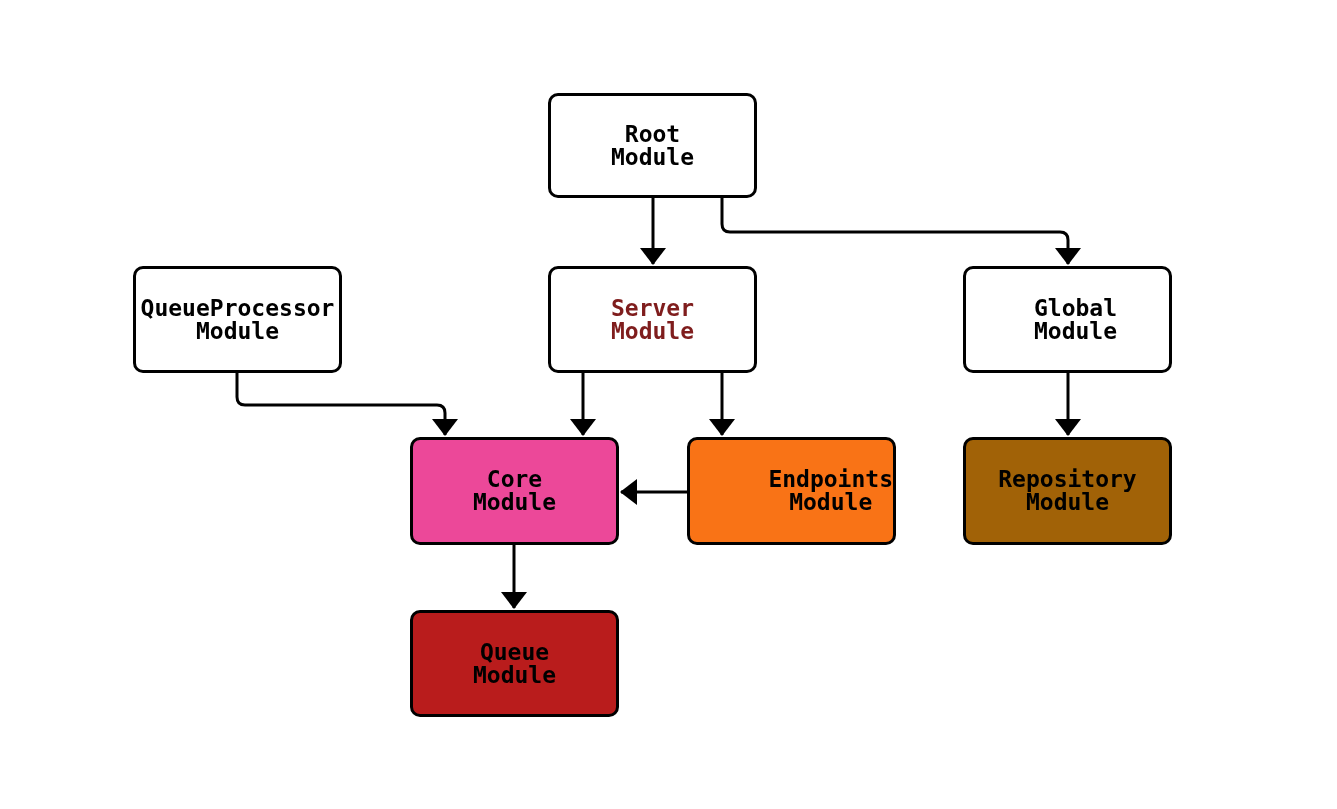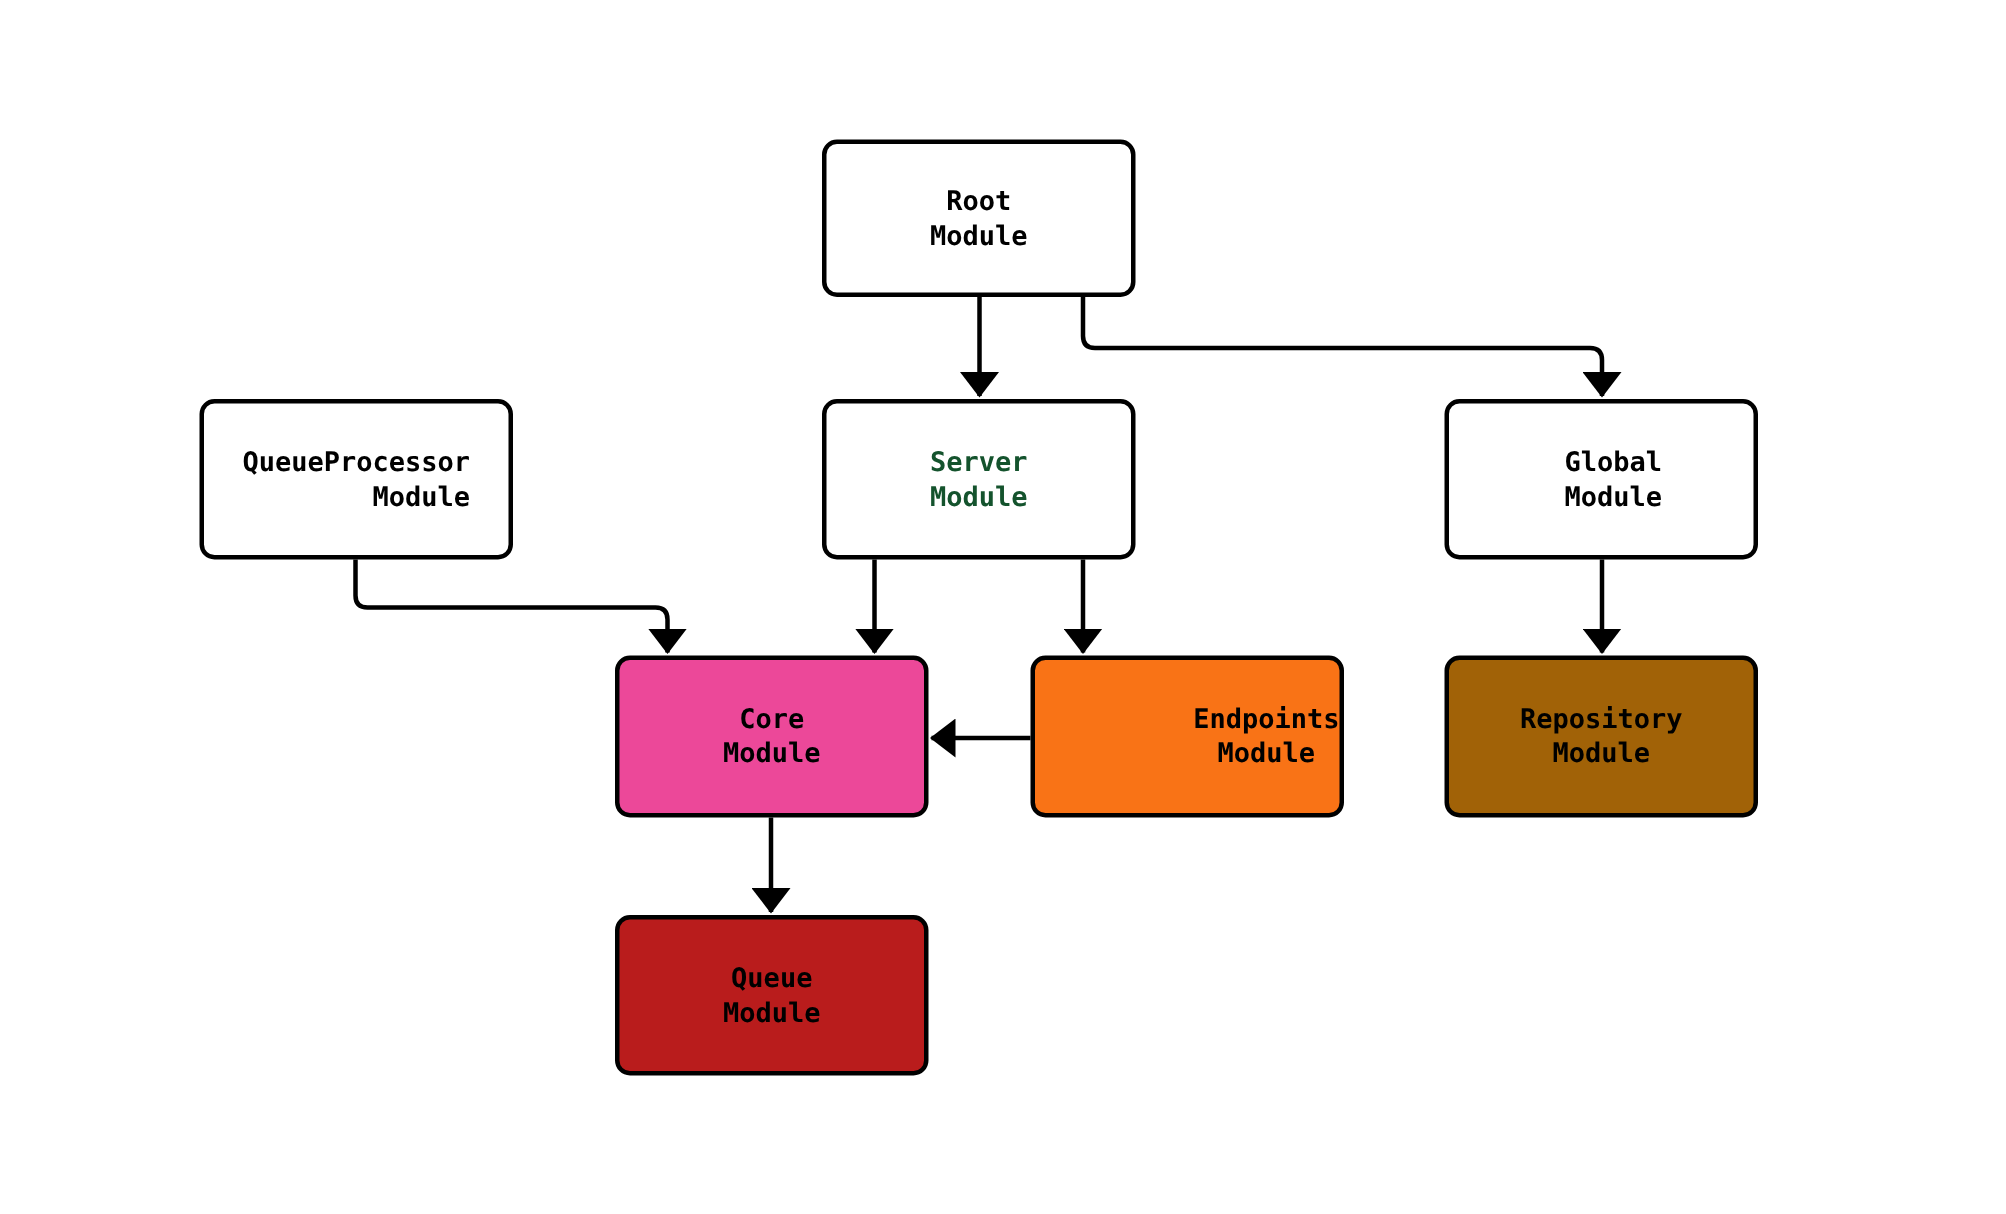--- a/index.html
+++ b/index.html
@@ -35,21 +35,21 @@
     border-radius: 10px;
     background: #ffffff;
     color: #000000;
     display: flex;
     align-items: center;
     justify-content: center;
     text-align: center;
   }
   .node .node-label {
     font-weight: bold;
-    font-size: 18px;
+    font-size: 23px;
     line-height: 23px;
     white-space: pre-line;
     letter-spacing: 0;
   }
 </style>
 </head>
 <body>
 
 <div class="stage">
   <svg class="edges-svg" width="1337" height="809" viewBox="0 0 1337 809" xmlns="http://www.w3.org/2000/svg">
@@ -68,25 +68,25 @@
         <path class="edge" d="M1068,373 L1068,435" stroke="#000000" marker-end="url(#arrowhead)"></path>
         <path class="edge" d="M514,545 L514,608" stroke="#000000" marker-end="url(#arrowhead)"></path>
       </g>
   </svg>
   <div id="nodes-layer">
       <div class="node" style="left: 548px; top: 93px; width: 209px; height: 105px; background: rgb(255, 255, 255); border-color: rgb(0, 0, 0);">
         <span class="node-label" style="color: rgb(0, 0, 0);">Root
 Module</span>
       </div>
       <div class="node" style="left: 133px; top: 266px; width: 209px; height: 107px; background: rgb(255, 255, 255); border-color: rgb(0, 0, 0);">
-        <span class="node-label" style="color: rgb(0, 0, 0); text-align: right;">QueueProcessor
+        <span class="node-label" style="color: rgb(0, 0, 0);">QueueProcessor
 Module</span>
       </div>
       <div class="node" style="left: 548px; top: 266px; width: 209px; height: 107px; background: rgb(255, 255, 255); border-color: rgb(0, 0, 0);">
-        <span class="node-label" style="color: #14532d;">Server
+        <span class="node-label" style="color: #7f1d1d;">Server
 Module</span>
       </div>
       <div class="node" style="left: 963px; top: 266px; width: 209px; height: 107px; background: rgb(255, 255, 255); border-color: rgb(0, 0, 0);">
         <span class="node-label" style="color: rgb(0, 0, 0); margin-left: 16px;">Global
 Module</span>
       </div>
       <div class="node" style="left: 410px; top: 437px; width: 209px; height: 108px; background: #ec4899; border-color: rgb(0, 0, 0);">
         <span class="node-label" style="color: rgb(0, 0, 0);">Core
 Module</span>
       </div>

